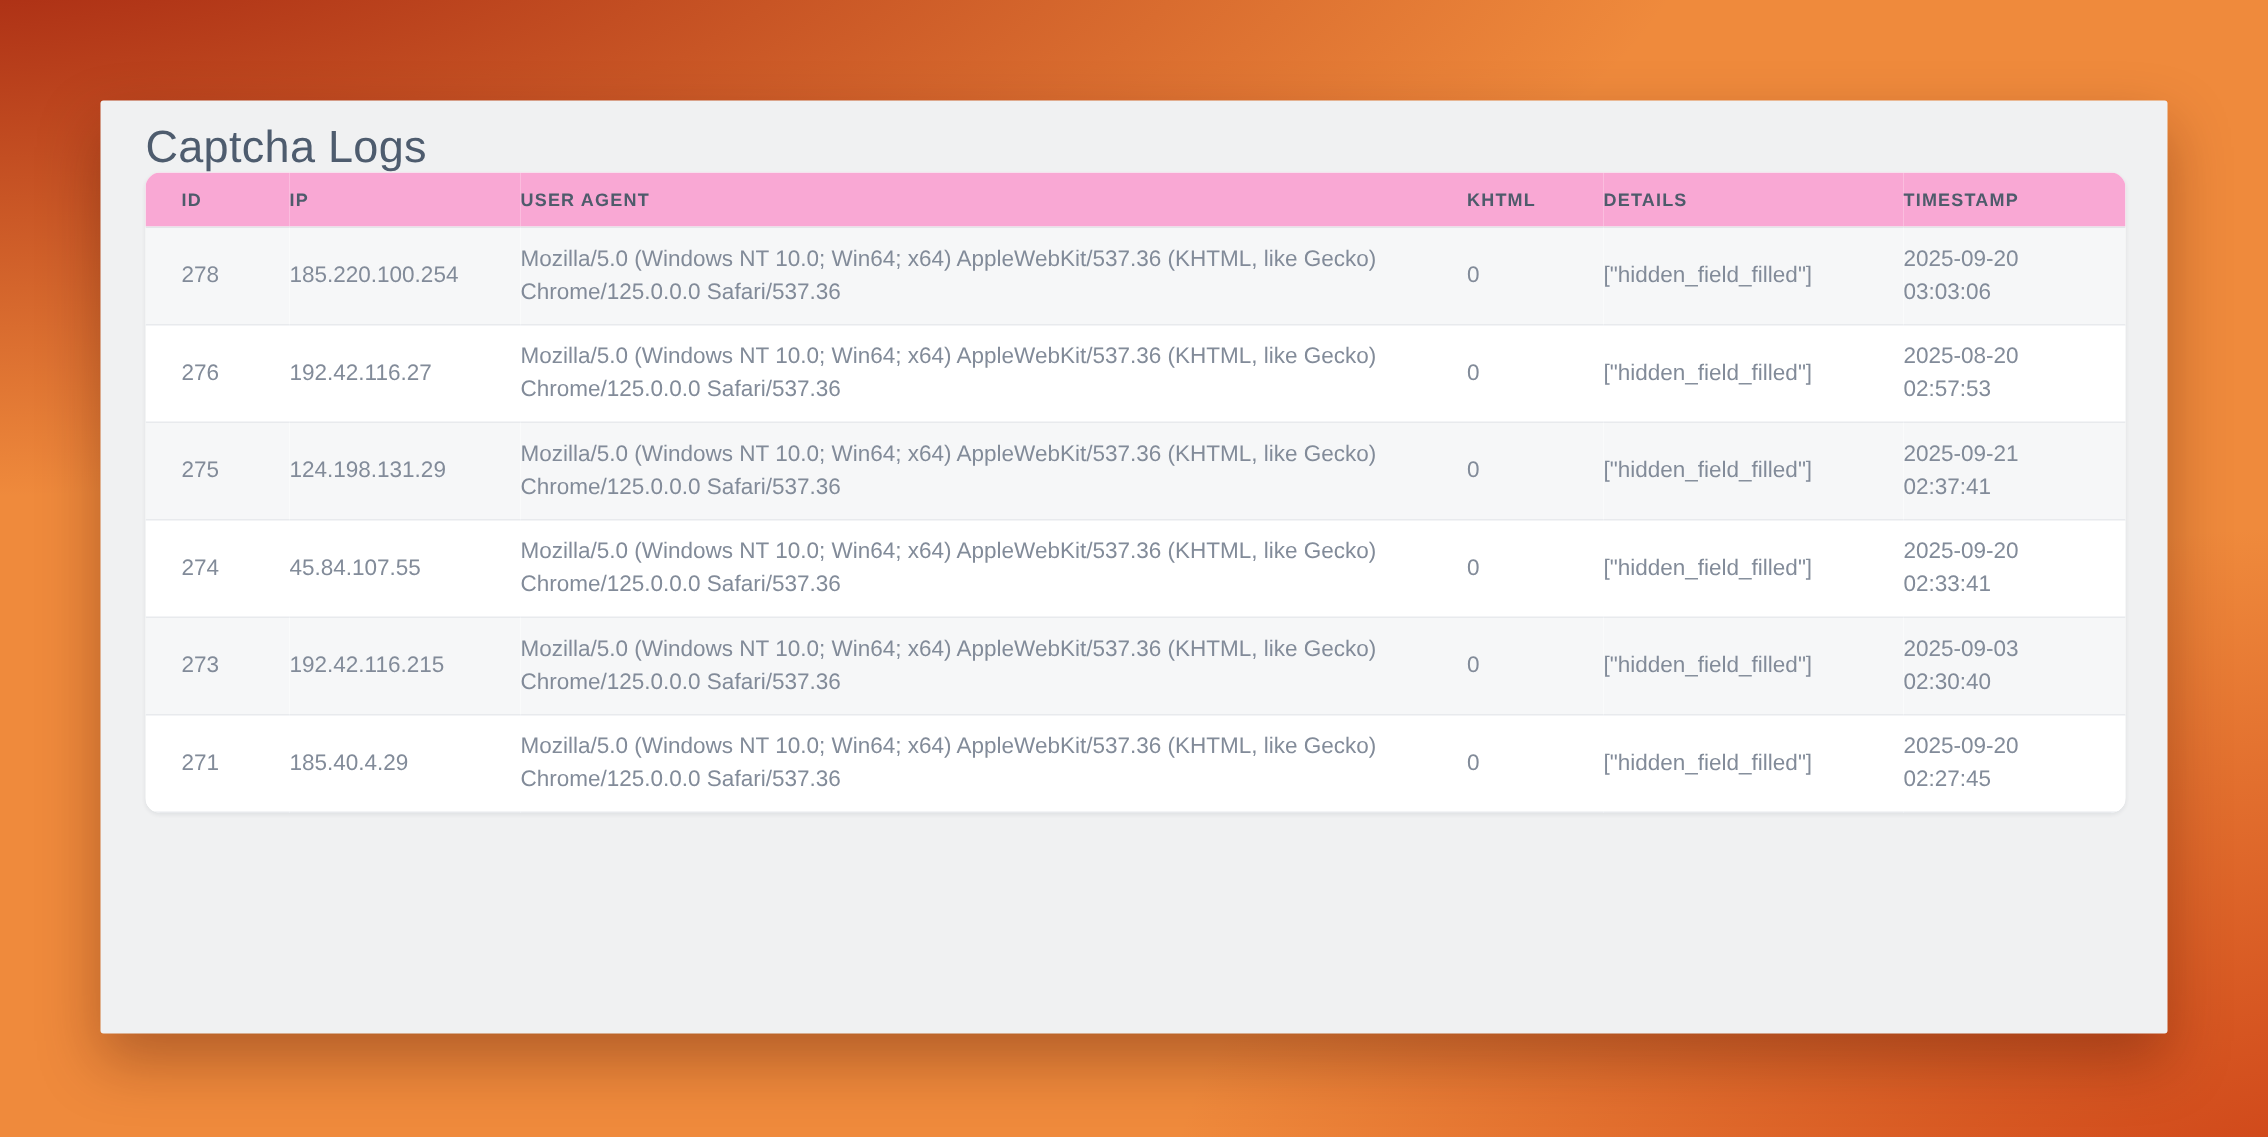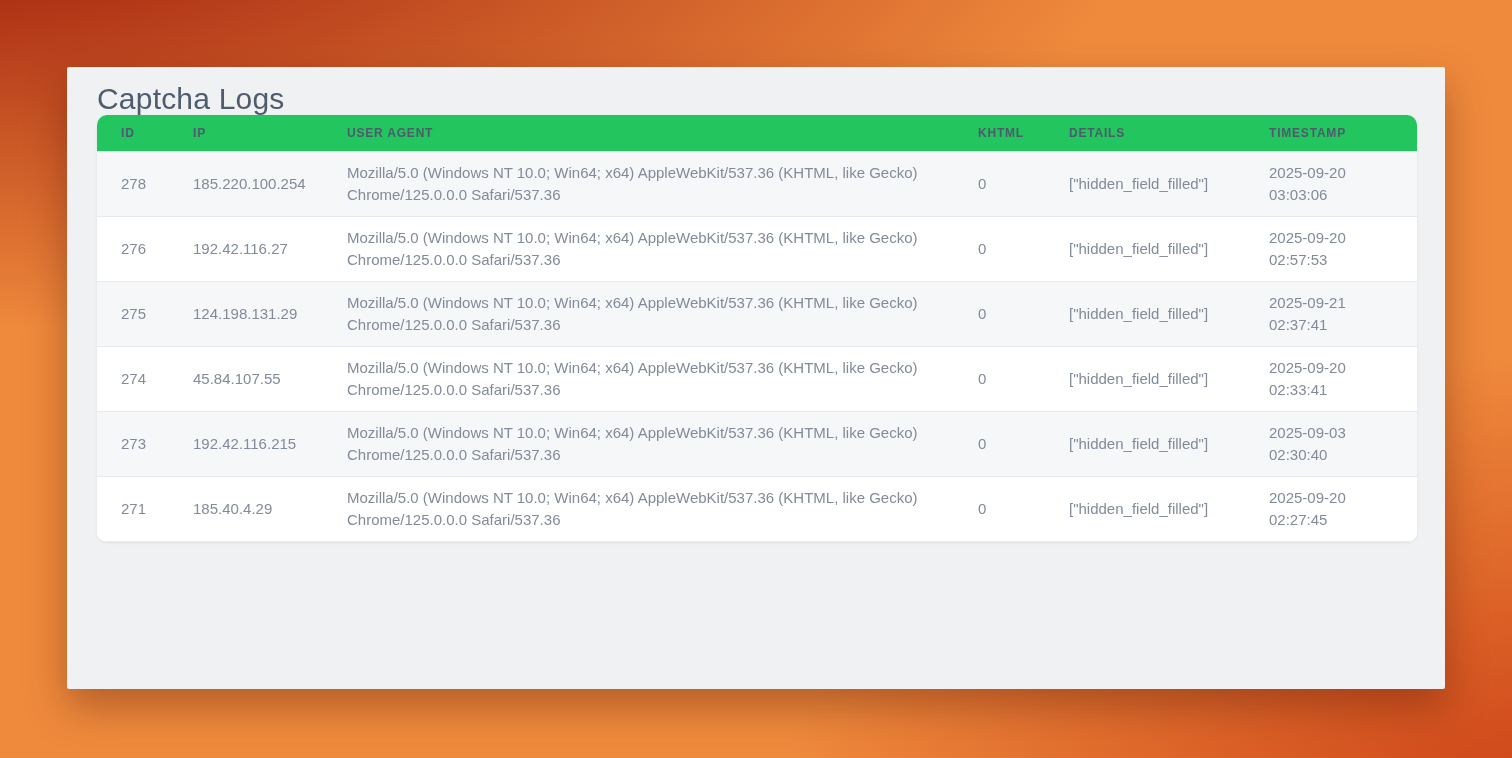--- a/index.html
+++ b/index.html
@@ -46,21 +46,21 @@
   col.c-details { width: 200px; }
   col.c-ts { width: 148px; }
   thead th {
     height: 36px;
     text-align: left;
     vertical-align: middle;
     font-size: 12px;
     font-weight: 700;
     letter-spacing: 0.8px;
     color: #4e5b6b;
-    background: #22c55e;
+    background: #f9a8d4;
     padding: 0 12px 0 0;
     border-bottom: 1px solid #e3e6e9;
     white-space: nowrap;
   }
   thead th:first-child { padding-left: 24px; }
   tbody td {
     height: 65px;
     vertical-align: middle;
     font-size: 15px;
     line-height: 22px;
@@ -110,21 +110,21 @@
     <td class="cell-ts">2025-09-20 03:03:06</td>
   </tr>
 
 
   <tr>
     <td class="cell-id">276</td>
     <td class="cell-ip">192.42.116.27</td>
     <td class="cell-ua">Mozilla/5.0 (Windows NT 10.0; Win64; x64) AppleWebKit/537.36 (KHTML, like Gecko) Chrome/125.0.0.0 Safari/537.36</td>
     <td class="cell-score">0</td>
     <td class="cell-details">["hidden_field_filled"]</td>
-    <td class="cell-ts">2025-09-20 02:57:53</td>
+    <td class="cell-ts">2025-08-20 02:57:53</td>
   </tr>
 
   <tr>
     <td class="cell-id">275</td>
     <td class="cell-ip">124.198.131.29</td>
     <td class="cell-ua">Mozilla/5.0 (Windows NT 10.0; Win64; x64) AppleWebKit/537.36 (KHTML, like Gecko) Chrome/125.0.0.0 Safari/537.36</td>
     <td class="cell-score">0</td>
     <td class="cell-details">["hidden_field_filled"]</td>
     <td class="cell-ts">2025-09-21 02:37:41</td>
   </tr>

